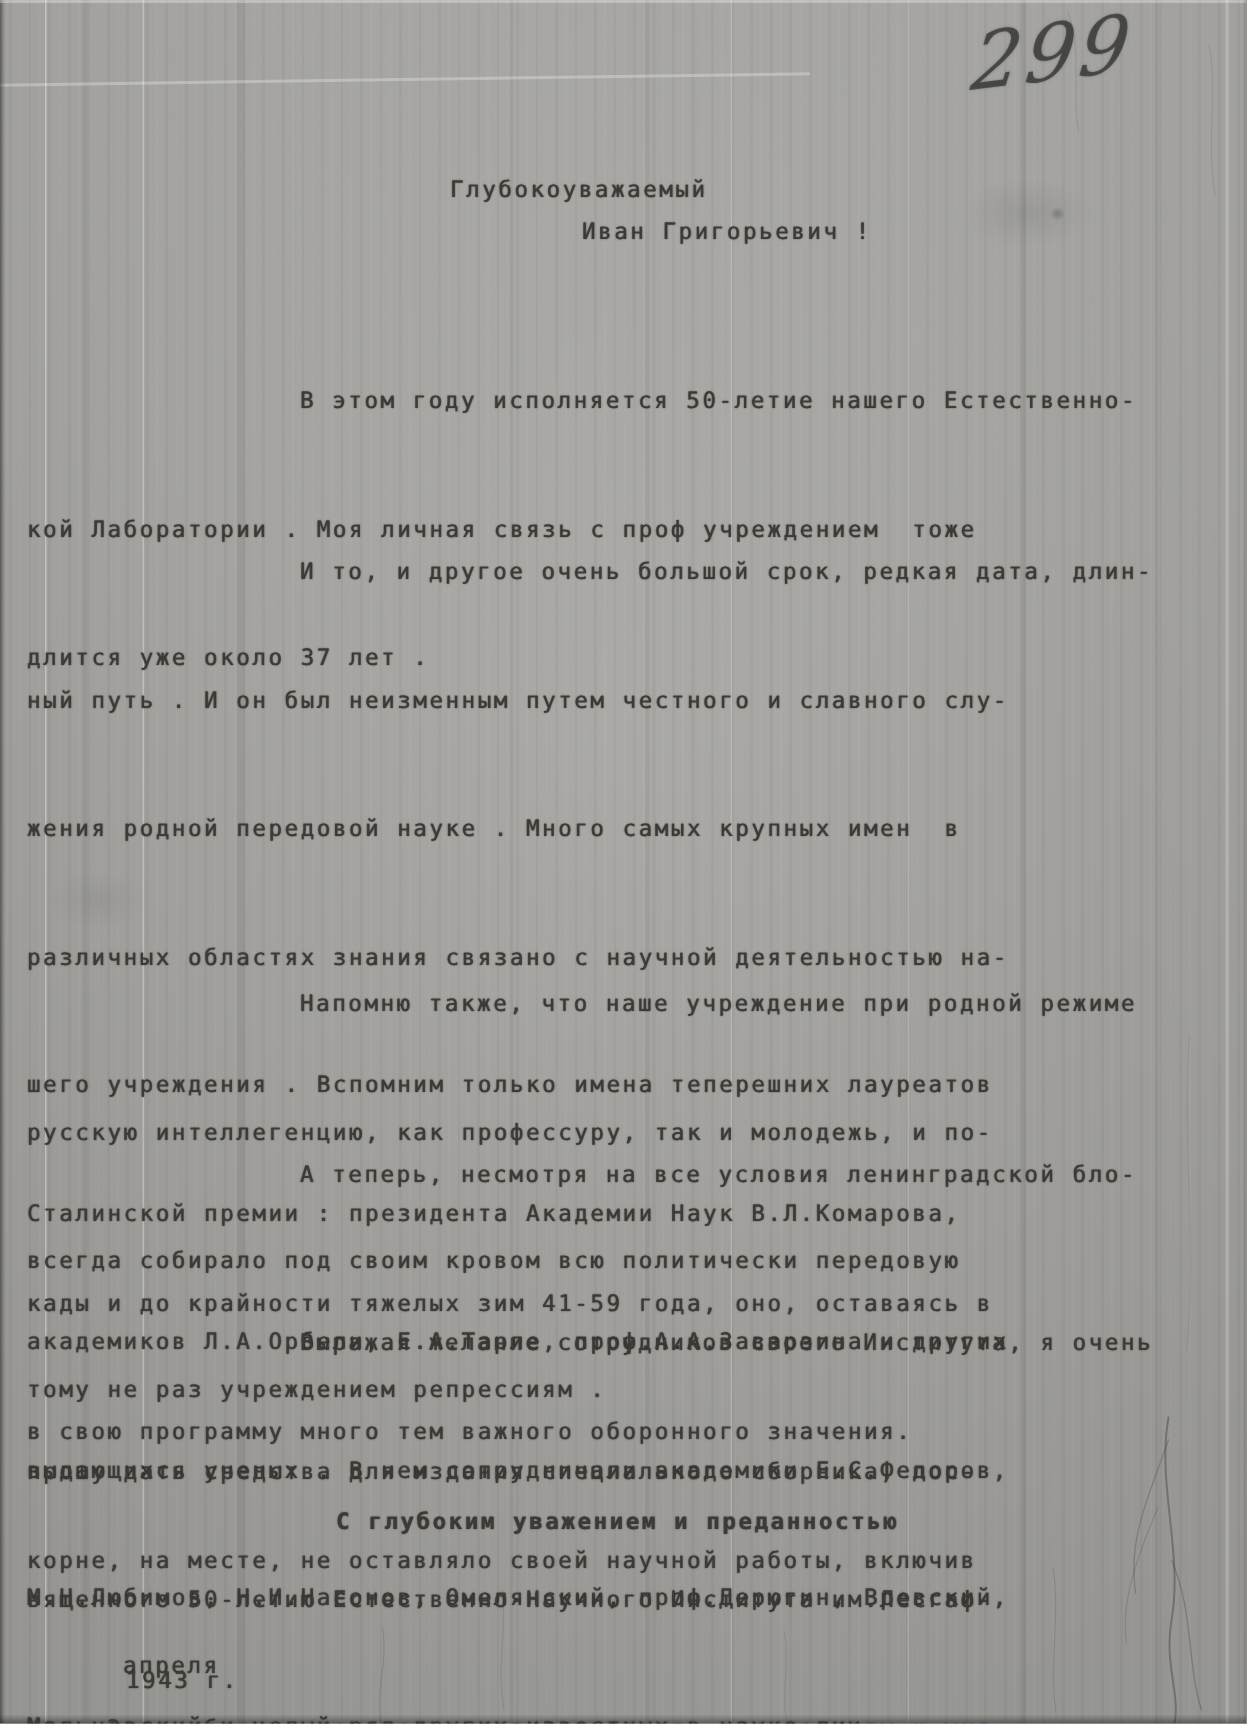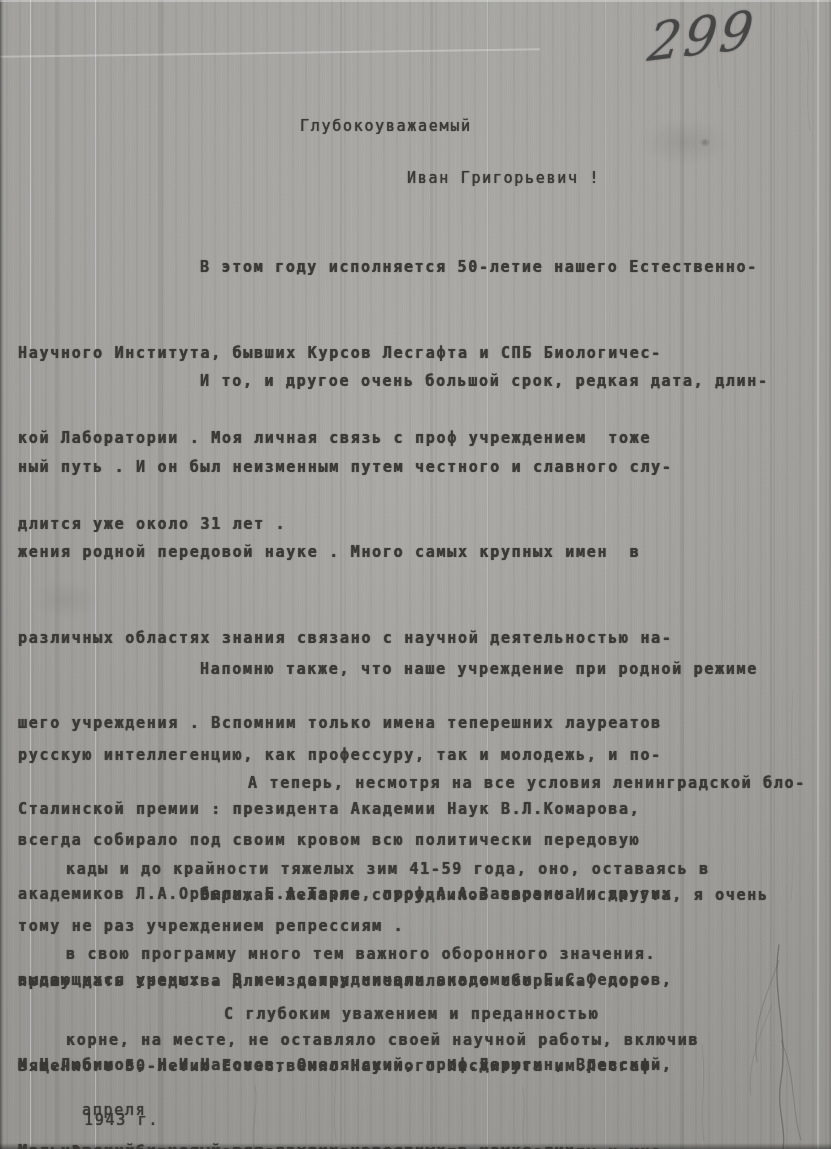--- a/index.html
+++ b/index.html
@@ -31,21 +31,21 @@
   .smudge{position:absolute;border-radius:50%;}
   .typed{
     position:absolute;
     color:#3b3a36;
     font-size:15px;
     letter-spacing:1.7px;
     line-height:28.5px;
     white-space:pre;
     text-shadow:.3px 0 .8px rgba(45,44,40,.75), -.3px 0 .8px rgba(45,44,40,.5);
   }
-  .tl{white-space:pre;font-weight:bold;}
+  .tl{white-space:pre;}
   .ind{padding-left:182px;}
   .handnum{
     position:absolute;left:648px;top:6px;
     font-family:"DejaVu Serif","Liberation Serif",serif;
     font-style:italic;
     font-size:52px;
     letter-spacing:3px;
     color:rgba(58,58,58,.78);
     transform:rotate(-7deg) skewX(-14deg);
     text-shadow:0 0 1.5px rgba(60,60,60,.5);
@@ -92,27 +92,26 @@
   </svg>
 
   <div class="edge-left"></div>
   <div class="edge-bottom"></div>
   <div class="edge-top"></div>
   <div class="edge-right"></div>
 
   <div class="handnum">299</div>
 
   <div class="typed" style="left:300px;top:112px;">Глубокоуважаемый</div>
-  <div class="typed" style="left:407px;top:140px;margin-top:24px;">Иван Григорьевич !</div>
+  <div class="typed" style="left:388px;top:140px;">Иван Григорьевич !</div>
 
   <div class="typed" style="left:18px;top:196px;">
     <div class="tl ind">В этом году исполняется 50-летие нашего Естественно-</div>
-    <div class="tl">Научного Института, бывших Курсов Лесгафта и СПБ Биологичес-</div>
     <div class="tl">кой Лаборатории . Моя личная связь с проф учреждением  тоже</div>
-    <div class="tl">длится уже около 31 лет .</div>
+    <div class="tl">длится уже около 37 лет .</div>
   </div>
 
   <div class="typed" style="left:18px;top:310px;">
     <div class="tl ind">И то, и другое очень большой срок, редкая дата, длин-</div>
     <div class="tl">ный путь . И он был неизменным путем честного и славного слу-</div>
     <div class="tl">жения родной передовой науке . Много самых крупных имен  в</div>
     <div class="tl">различных областях знания связано с научной деятельностью на-</div>
     <div class="tl">шего учреждения . Вспомним только имена теперешних лауреатов</div>
     <div class="tl">Сталинской премии : президента Академии Наук В.Л.Комарова,</div>
     <div class="tl">академиков Л.А.Орбели, Е.А.Тарле, проф.А.А.Заварзина и других</div>
@@ -121,21 +120,21 @@
     <div class="tl">Мальчевский и целый ряд других известных в науке лиц.</div>
   </div>
 
   <div class="typed" style="left:18px;top:598px;">
     <div class="tl ind">Напомню также, что наше учреждение при родной режиме</div>
     <div class="tl">русскую интеллегенцию, как профессуру, так и молодежь, и по-</div>
     <div class="tl">всегда собирало под своим кровом всю политически передовую</div>
     <div class="tl">тому не раз учреждением репрессиям .</div>
   </div>
 
-  <div class="typed" style="left:18px;top:712px;margin-left:48px;">
+  <div class="typed" style="left:18px;top:712px;">
     <div class="tl ind">А теперь, несмотря на все условия ленинградской бло-</div>
     <div class="tl">кады и до крайности тяжелых зим 41-59 года, оно, оставаясь в</div>
     <div class="tl">в свою программу много тем важного оборонного значения.</div>
     <div class="tl">корне, на месте, не оставляло своей научной работы, включив</div>
   </div>
 
   <div class="typed" style="left:18px;top:824px;">
     <div class="tl ind">Выражая желание сотрудников своего Института, я очень</div>
     <div class="tl">прошу дать средства для издания специального сборника, пос-</div>
     <div class="tl">вященного 50-летию Естественно-Научного Института им.Лесгаф-</div>

